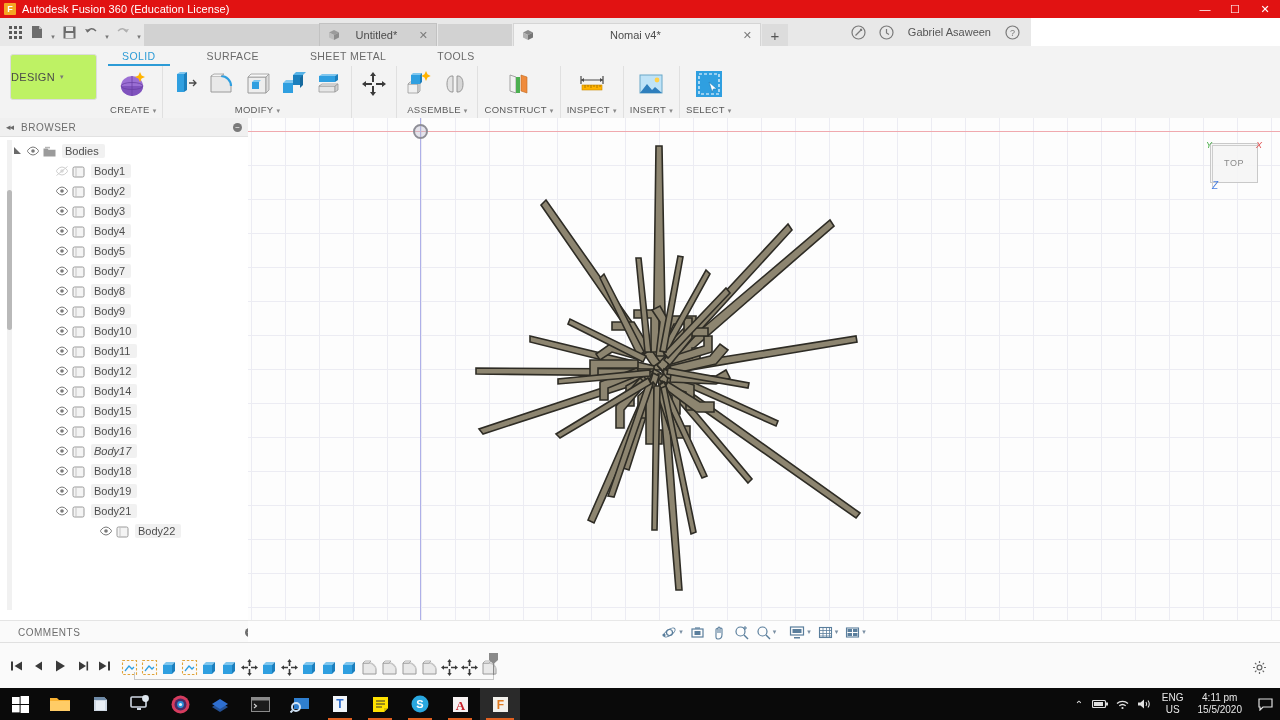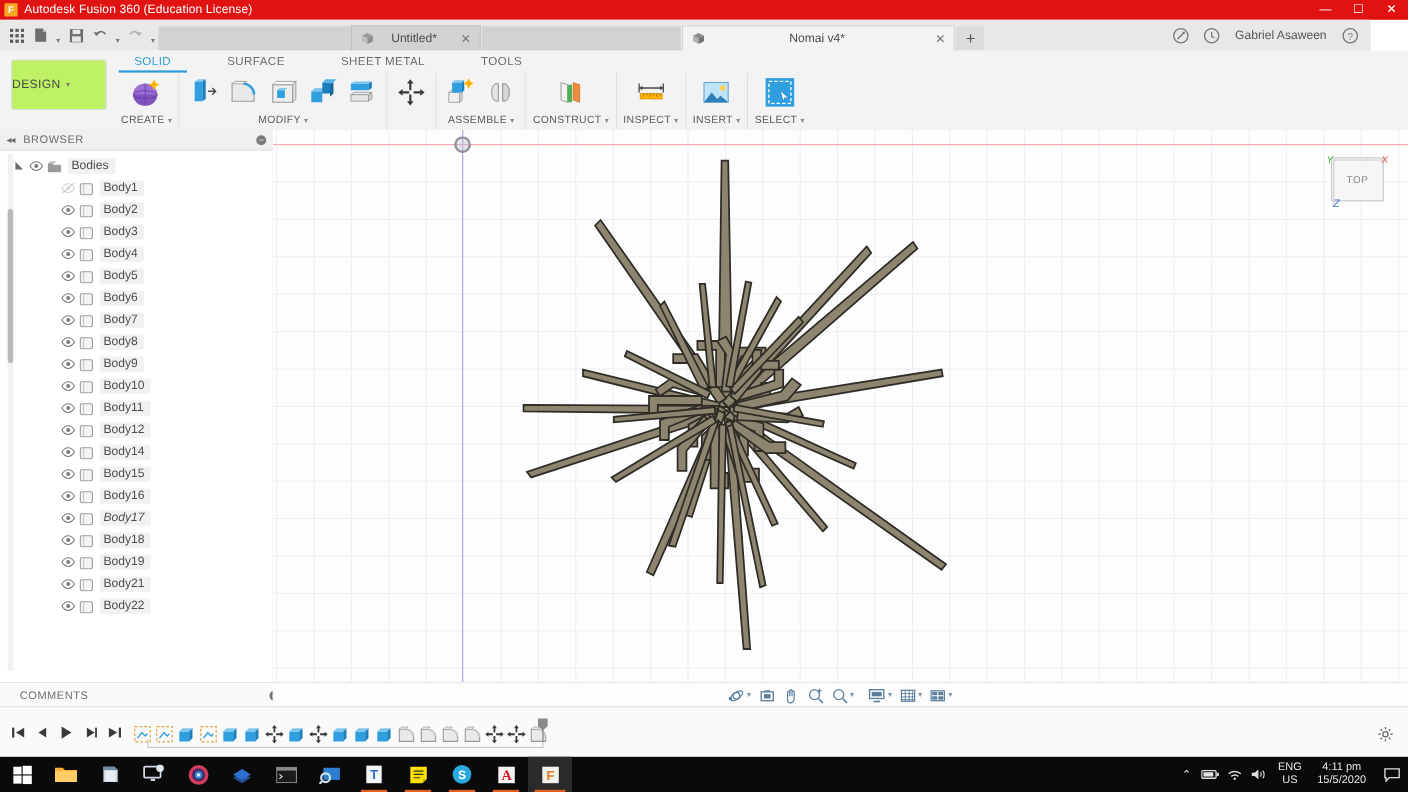--- a/index.html
+++ b/index.html
@@ -15,21 +15,21 @@
   .titlebar{position:absolute;left:0;top:0;width:1280px;height:18px;background:#e11212;
     display:flex;align-items:center;}
   .tb-icon{width:12px;height:12px;margin-left:4px;margin-right:6px;background:#f5a623;
     border-radius:1px;color:#fff;font-size:9px;font-weight:bold;line-height:12px;text-align:center;}
   .tb-title{color:#fff;font-size:11px;letter-spacing:.1px;}
   .tb-btns{margin-left:auto;display:flex;height:18px;}
   .tb-btn{width:30px;height:18px;display:flex;align-items:center;justify-content:center;
     color:#fff;font-size:11px;line-height:1;}
 
   
-  .qarow{position:absolute;left:0;top:18px;width:1246px;height:28px;background:#e8e8e8;
+  .qarow{position:absolute;left:0;top:18px;width:1031px;height:28px;background:#e8e8e8;
     display:flex;align-items:center;}
   .qa-left{display:flex;align-items:center;height:28px;padding-left:4px;}
   .qa-btn{width:22px;height:24px;display:flex;align-items:center;justify-content:center;color:#5a5a5a;}
   .qa-caret{width:10px;height:24px;display:flex;align-items:flex-end;justify-content:center;
     padding-bottom:6px;color:#777;font-size:7px;}
   .docstrip{display:flex;align-items:flex-end;height:28px;flex:1;}
   .dtab{height:22px;min-width:100px;display:flex;align-items:center;gap:5px;padding:0 8px;
     background:#d2d2d2;border:1px solid #c2c2c2;border-bottom:none;color:#4c4c4c;font-size:11px;
     margin-right:1px;position:relative;}
   .dtab.spacer{flex:1;background:#d2d2d2;border:none;min-width:0;}
@@ -556,35 +556,20 @@
                 <path d="M7 1C3.5 1 1.3 5 1.3 5S3.5 9 7 9s5.7-4 5.7-4S10.5 1 7 1z" fill="none" stroke="#7a7a7a" stroke-width="1"></path>
                 <circle cx="7" cy="5" r="1.8" fill="#7a7a7a"></circle>
               </svg>
             </span>
             <span class="bodyicon">
               <svg width="13" height="13" viewBox="0 0 13 13">
                 <rect x="1" y="2" width="11" height="10" rx="1.5" fill="#f4f4f4" stroke="#9a9a9a" stroke-width="1"></rect>
                 <path d="M4 2.8v8.6" stroke="#c4c4c4" stroke-width="1"></path>
               </svg>
             </span>
-            <span class="bname">Body6</span>
-          </div>
-          <div class="brow" style="padding-left: 53px;">
-            <span class="eye">
-              <svg width="14" height="10" viewBox="0 0 14 10">
-                <path d="M7 1C3.5 1 1.3 5 1.3 5S3.5 9 7 9s5.7-4 5.7-4S10.5 1 7 1z" fill="none" stroke="#7a7a7a" stroke-width="1"></path>
-                <circle cx="7" cy="5" r="1.8" fill="#7a7a7a"></circle>
-              </svg>
-            </span>
-            <span class="bodyicon">
-              <svg width="13" height="13" viewBox="0 0 13 13">
-                <rect x="1" y="2" width="11" height="10" rx="1.5" fill="#f4f4f4" stroke="#9a9a9a" stroke-width="1"></rect>
-                <path d="M4 2.8v8.6" stroke="#c4c4c4" stroke-width="1"></path>
-              </svg>
-            </span>
             <span class="bname">Body7</span>
           </div>
           <div class="brow" style="padding-left: 53px;">
             <span class="eye">
               <svg width="14" height="10" viewBox="0 0 14 10">
                 <path d="M7 1C3.5 1 1.3 5 1.3 5S3.5 9 7 9s5.7-4 5.7-4S10.5 1 7 1z" fill="none" stroke="#7a7a7a" stroke-width="1"></path>
                 <circle cx="7" cy="5" r="1.8" fill="#7a7a7a"></circle>
               </svg>
             </span>
             <span class="bodyicon">
@@ -753,21 +738,21 @@
               </svg>
             </span>
             <span class="bodyicon">
               <svg width="13" height="13" viewBox="0 0 13 13">
                 <rect x="1" y="2" width="11" height="10" rx="1.5" fill="#f4f4f4" stroke="#9a9a9a" stroke-width="1"></rect>
                 <path d="M4 2.8v8.6" stroke="#c4c4c4" stroke-width="1"></path>
               </svg>
             </span>
             <span class="bname">Body21</span>
           </div>
-          <div class="brow" style="padding-left: 53px;">
+          <div class="brow" style="padding-left: 53px; margin-left: 44px;">
             <span class="eye">
               <svg width="14" height="10" viewBox="0 0 14 10">
                 <path d="M7 1C3.5 1 1.3 5 1.3 5S3.5 9 7 9s5.7-4 5.7-4S10.5 1 7 1z" fill="none" stroke="#7a7a7a" stroke-width="1"></path>
                 <circle cx="7" cy="5" r="1.8" fill="#7a7a7a"></circle>
               </svg>
             </span>
             <span class="bodyicon">
               <svg width="13" height="13" viewBox="0 0 13 13">
                 <rect x="1" y="2" width="11" height="10" rx="1.5" fill="#f4f4f4" stroke="#9a9a9a" stroke-width="1"></rect>
                 <path d="M4 2.8v8.6" stroke="#c4c4c4" stroke-width="1"></path>

